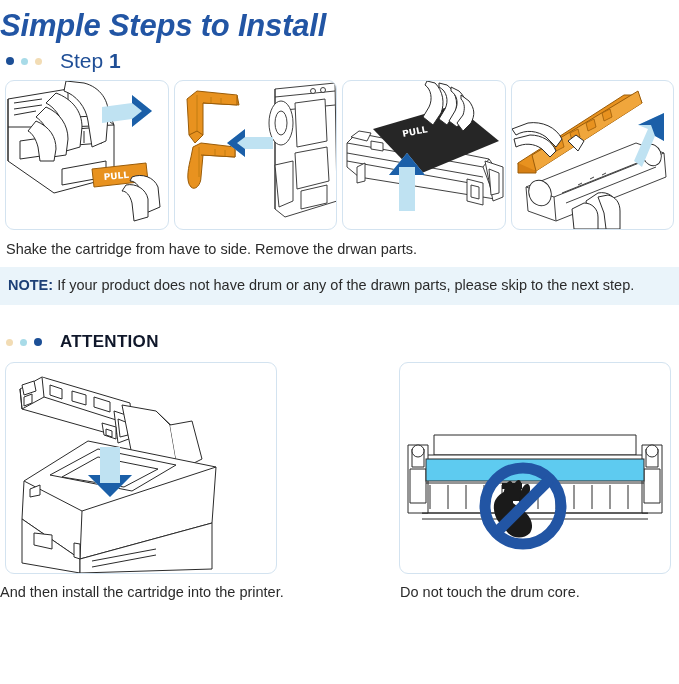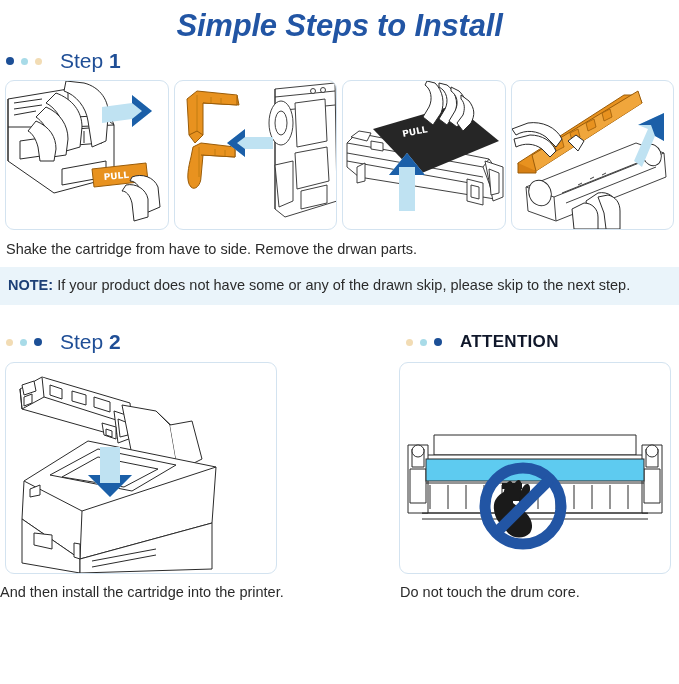--- a/index.html
+++ b/index.html
@@ -11,21 +11,21 @@
     width: 679px;
     height: 684px;
     font-family: "Liberation Sans", sans-serif;
     color: #2b2b2b;
     overflow: hidden;
     position: relative;
   }
 
   
   .page-title {
-    text-align: center;
+    text-align: left;
     font-size: 31px;
     font-weight: bold;
     font-style: italic;
     color: #2255a4;
     letter-spacing: -0.2px;
     margin: 6px 0 0 0;
     line-height: 40px;
   }
 
   
@@ -275,34 +275,24 @@
         <path d="M122 80 L136 48 L126 44 L152 32 L152 60 L143 55 L130 86 Z" fill="#bfe2f2"></path>
         <path d="M126 44 L152 32 L152 60 L143 55 L139 44 Z" fill="#1b5fa8"></path>
       </g>
     </svg>
   </div>
 </div>
 
 <div class="caption">Shake the cartridge from have to side. Remove the drwan parts.</div>
 
 <div class="note-box">
-  <b>NOTE:</b><span> If your product does not have some or any of the drawn skip, please skip to the next step.</span>
+  <b>NOTE:</b><span> If your product does not have drum or any of the drawn parts, please skip to the next step.</span>
 </div>
 
 <div class="bottom-heads">
-  <div class="lhead">
-    <div class="step-head">
-      <span class="dots">
-        <span class="dot r1"></span>
-        <span class="dot r2"></span>
-        <span class="dot r3"></span>
-      </span>
-      <span class="step-label"><span>Step </span><b>2</b></span>
-    </div>
-  </div>
   <div>
     <div class="step-head">
       <span class="dots">
         <span class="dot r1"></span>
         <span class="dot r2"></span>
         <span class="dot r3"></span>
       </span>
       <span class="attn-label">ATTENTION</span>
     </div>
   </div>

